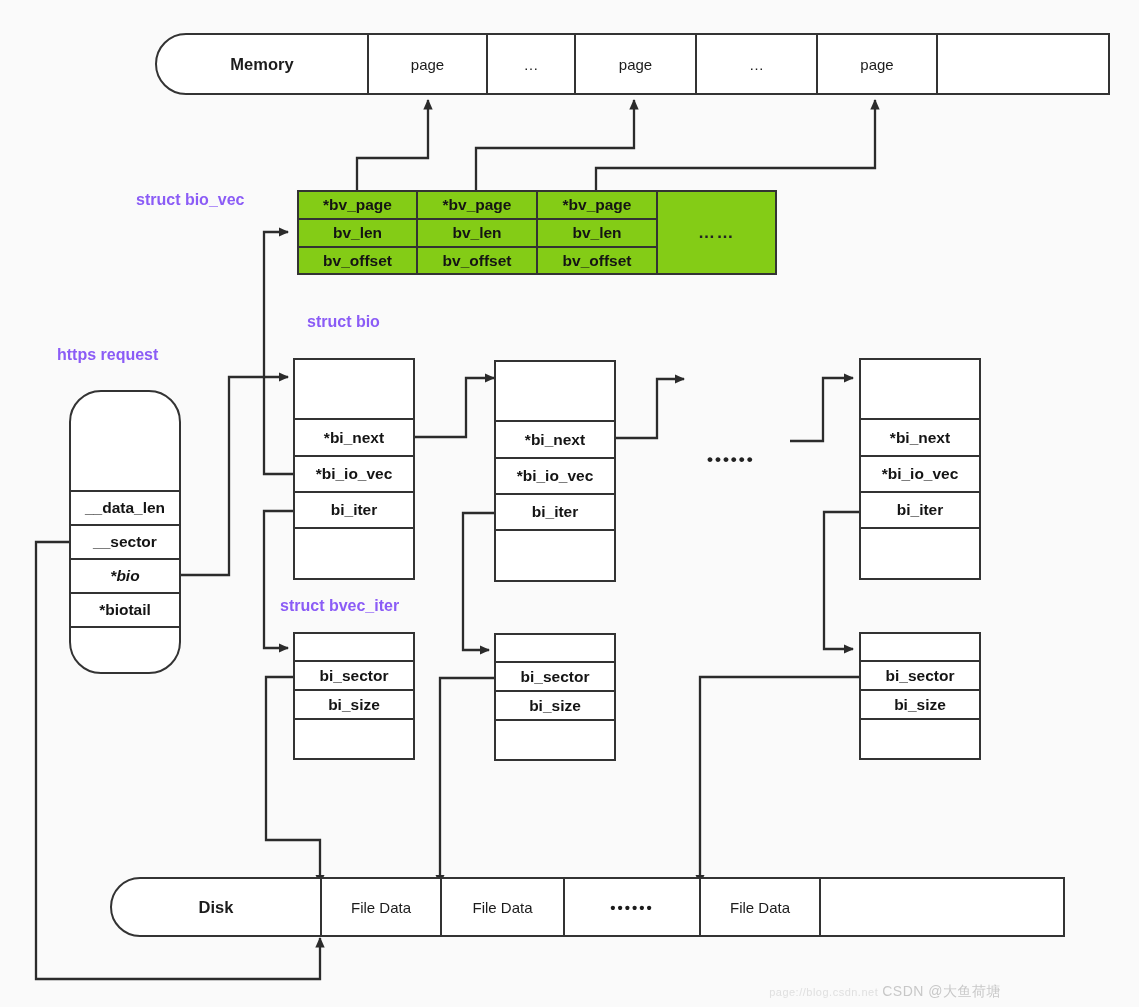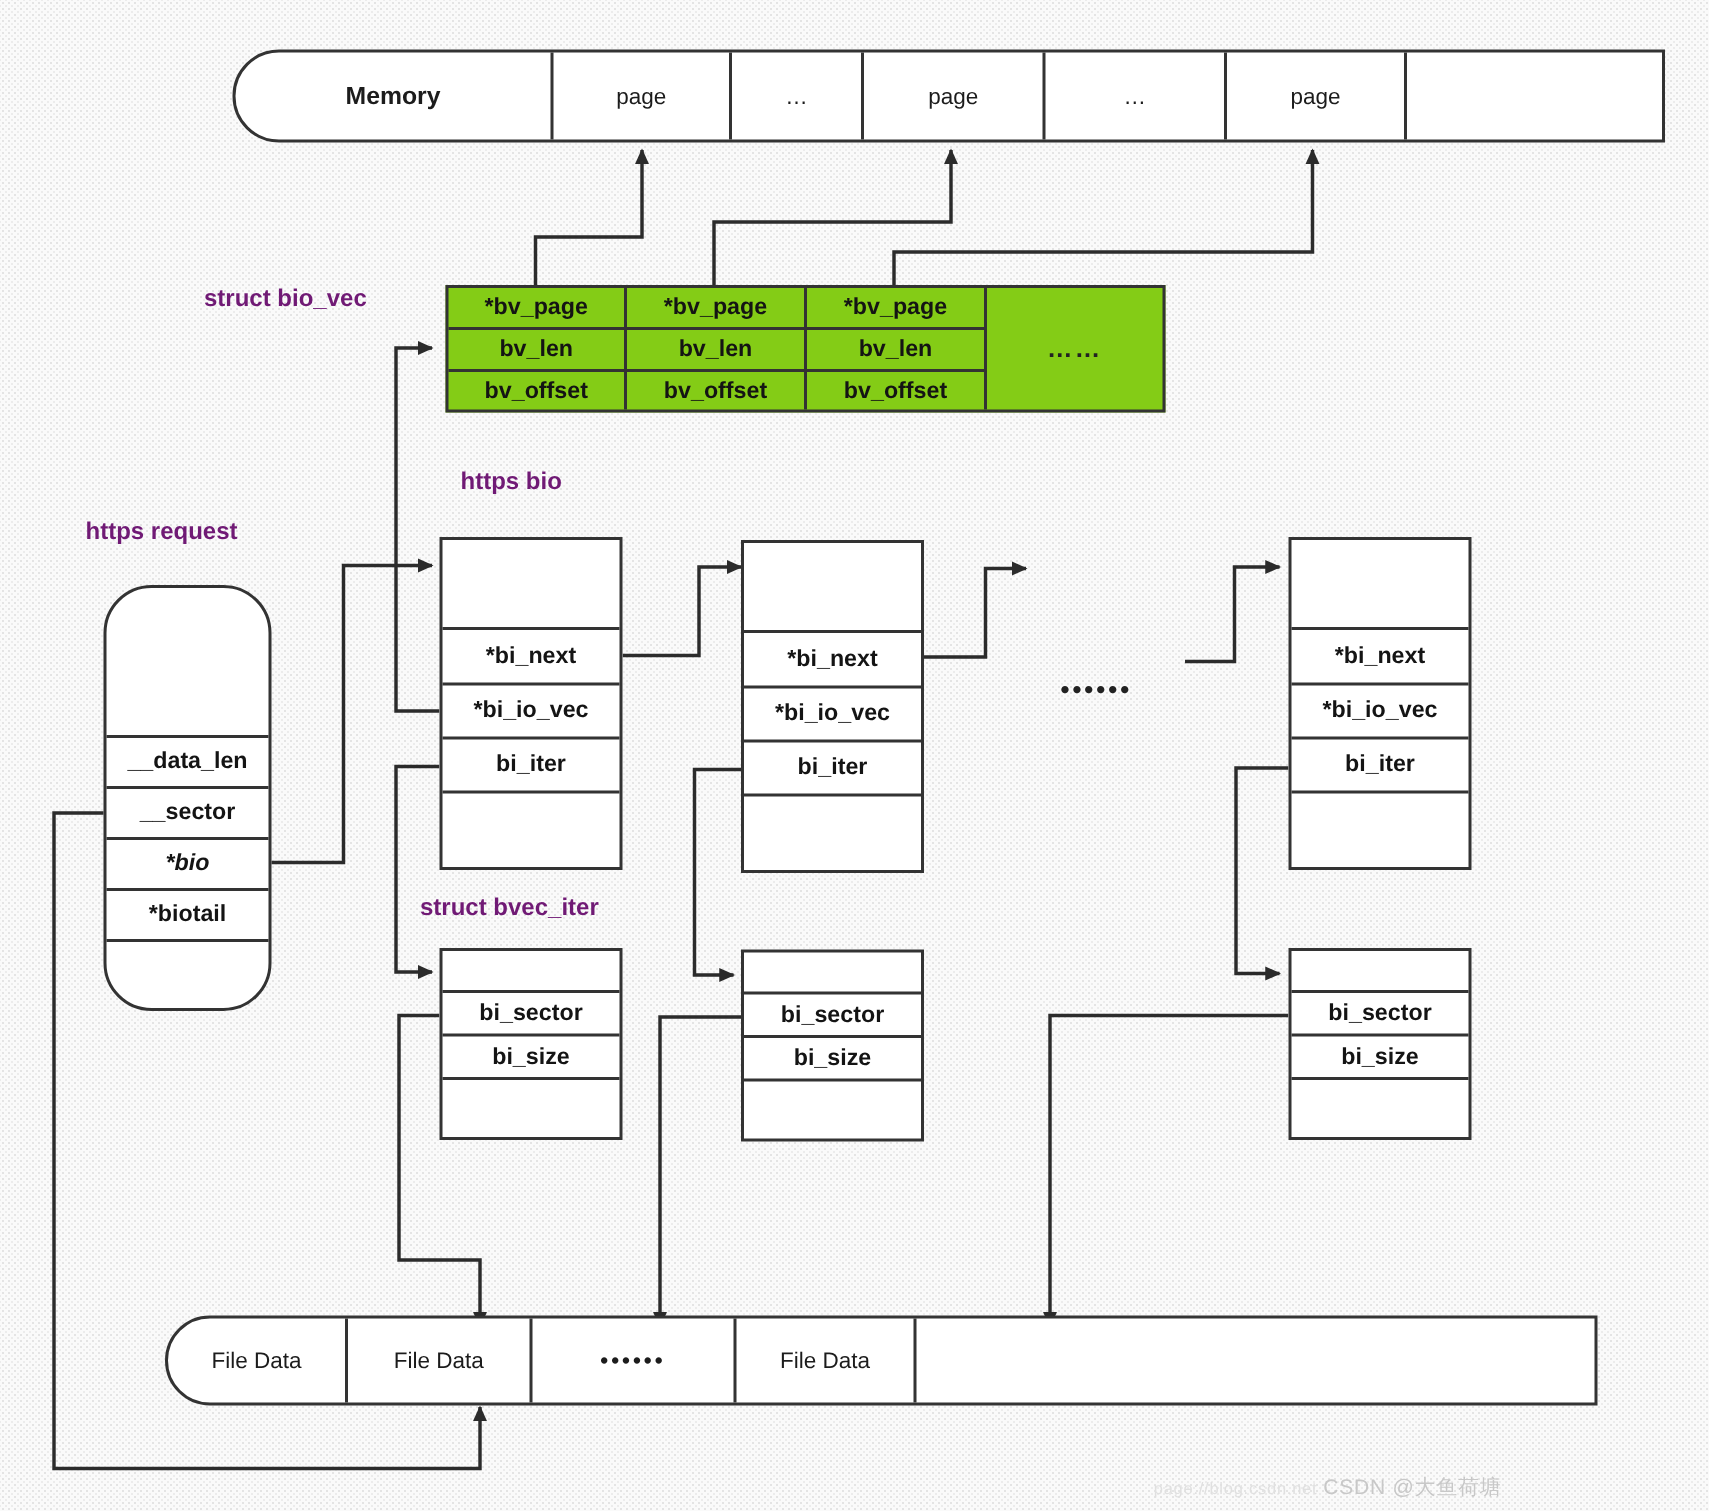--- a/index.html
+++ b/index.html
@@ -72,21 +72,21 @@
     display:flex;align-items:center;justify-content:center;
     font-size:15.5px;font-weight:bold;color:#141414;white-space:nowrap;
   }
   .bvtable .col .row:last-child{border-bottom:none;}
   .bvtable .col.dots{
     display:flex;align-items:center;justify-content:center;
     font-size:17px;font-weight:bold;color:#222;letter-spacing:1.5px;
   }
 
   .caption{
-    position:absolute;font-size:16px;font-weight:bold;color:#701a75;
+    position:absolute;font-size:16px;font-weight:bold;color:#8b5cf6;
     white-space:nowrap;
   }
   .ellipsis-mid{
     position:absolute;font-size:17px;font-weight:bold;color:#222;
     letter-spacing:2px;white-space:nowrap;
   }
   .watermark{
     position:absolute;right:8px;bottom:6px;
     font-size:14px;color:#c8c8c8;white-space:nowrap;
     letter-spacing:.5px;
@@ -174,21 +174,21 @@
 
   <div class="struct" style="left:69px;top:390px;width:112px;height:284px;border-radius:32px;">
     <div class="row blank" style="height:100px;"></div>
     <div class="row" style="height:34px;">__data_len</div>
     <div class="row" style="height:34px;">__sector</div>
     <div class="row" style="height:34px;font-style:italic;">*bio</div>
     <div class="row" style="height:34px;">*biotail</div>
     <div class="row blank" style="flex:1;"></div>
   </div>
 
-  <div class="caption" style="left:307px;top:313px;">https bio</div>
+  <div class="caption" style="left:307px;top:313px;">struct bio</div>
 
   <div class="struct" style="left:293px;top:358px;width:122px;height:222px;">
     <div class="row blank" style="height:60px;"></div>
     <div class="row" style="height:37px;">*bi_next</div>
     <div class="row" style="height:36px;">*bi_io_vec</div>
     <div class="row" style="height:36px;">bi_iter</div>
     <div class="row blank" style="flex:1;"></div>
   </div>
 
   <div class="struct" style="left:494px;top:360px;width:122px;height:222px;">
@@ -226,20 +226,21 @@
   </div>
 
   <div class="struct" style="left:859px;top:632px;width:122px;height:128px;">
     <div class="row blank" style="height:28px;"></div>
     <div class="row" style="height:29px;">bi_sector</div>
     <div class="row" style="height:29px;">bi_size</div>
     <div class="row blank" style="flex:1;"></div>
   </div>
 
   <div class="bar round-l" style="left:110px;top:877px;width:955px;height:60px;">
+    <div class="cell head" style="width:210px;">Disk</div>
     <div class="cell" style="width:120px;">File Data</div>
     <div class="cell" style="width:123px;">File Data</div>
     <div class="cell" style="width:136px;letter-spacing:2px;font-weight:bold;">••••••</div>
     <div class="cell" style="width:120px;">File Data</div>
     <div class="cell tail" style="flex:1;"></div>
   </div>
 
   <div class="watermark">
     <span class="url">page://blog.csdn.net</span><span>CSDN @大鱼荷塘</span>
   </div>

